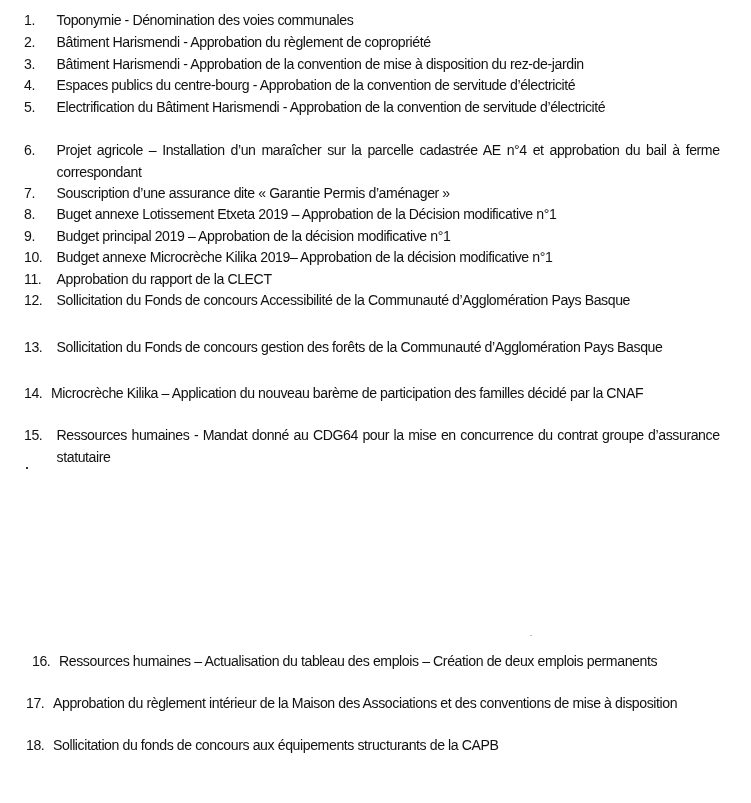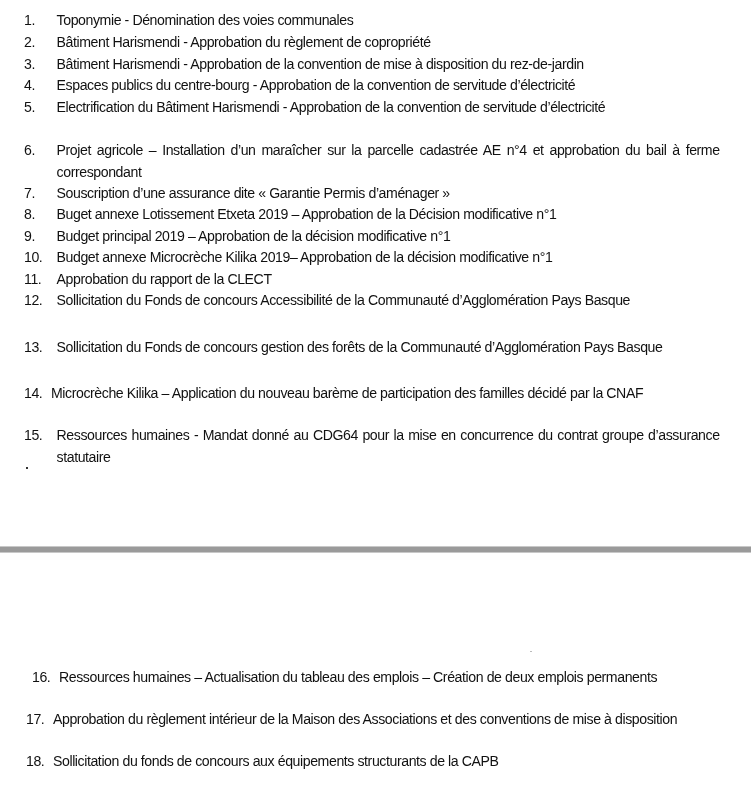--- a/index.html
+++ b/index.html
@@ -15,21 +15,21 @@
       font-family: "Liberation Sans", "DejaVu Sans", sans-serif;
       color: #111111;
     }
     .page {
       position: absolute;
       left: 0;
       width: 751px;
       background: #ffffff;
     }
     .page-top { top: 0; height: 546px; }
-    .page-bottom { top: 553px; height: 222px; }
+    .page-bottom { top: 537px; height: 222px; }
 
     .agenda-item {
       position: absolute;
       font-size: 15.2px;
       line-height: 21.5px;
       letter-spacing: -0.45px;
       transform: scaleX(0.93);
       transform-origin: left top;
       white-space: nowrap;
     }

